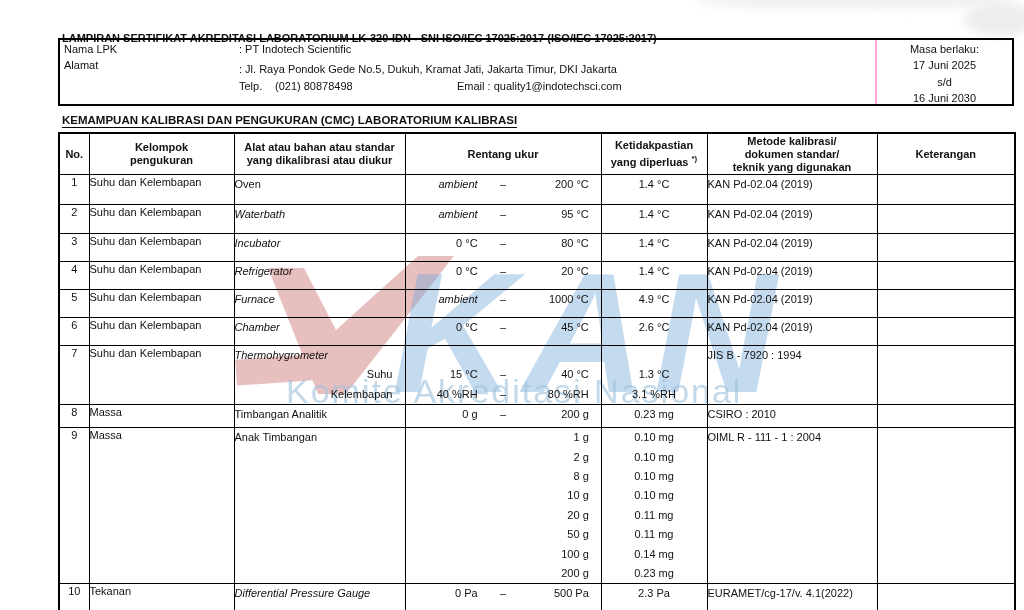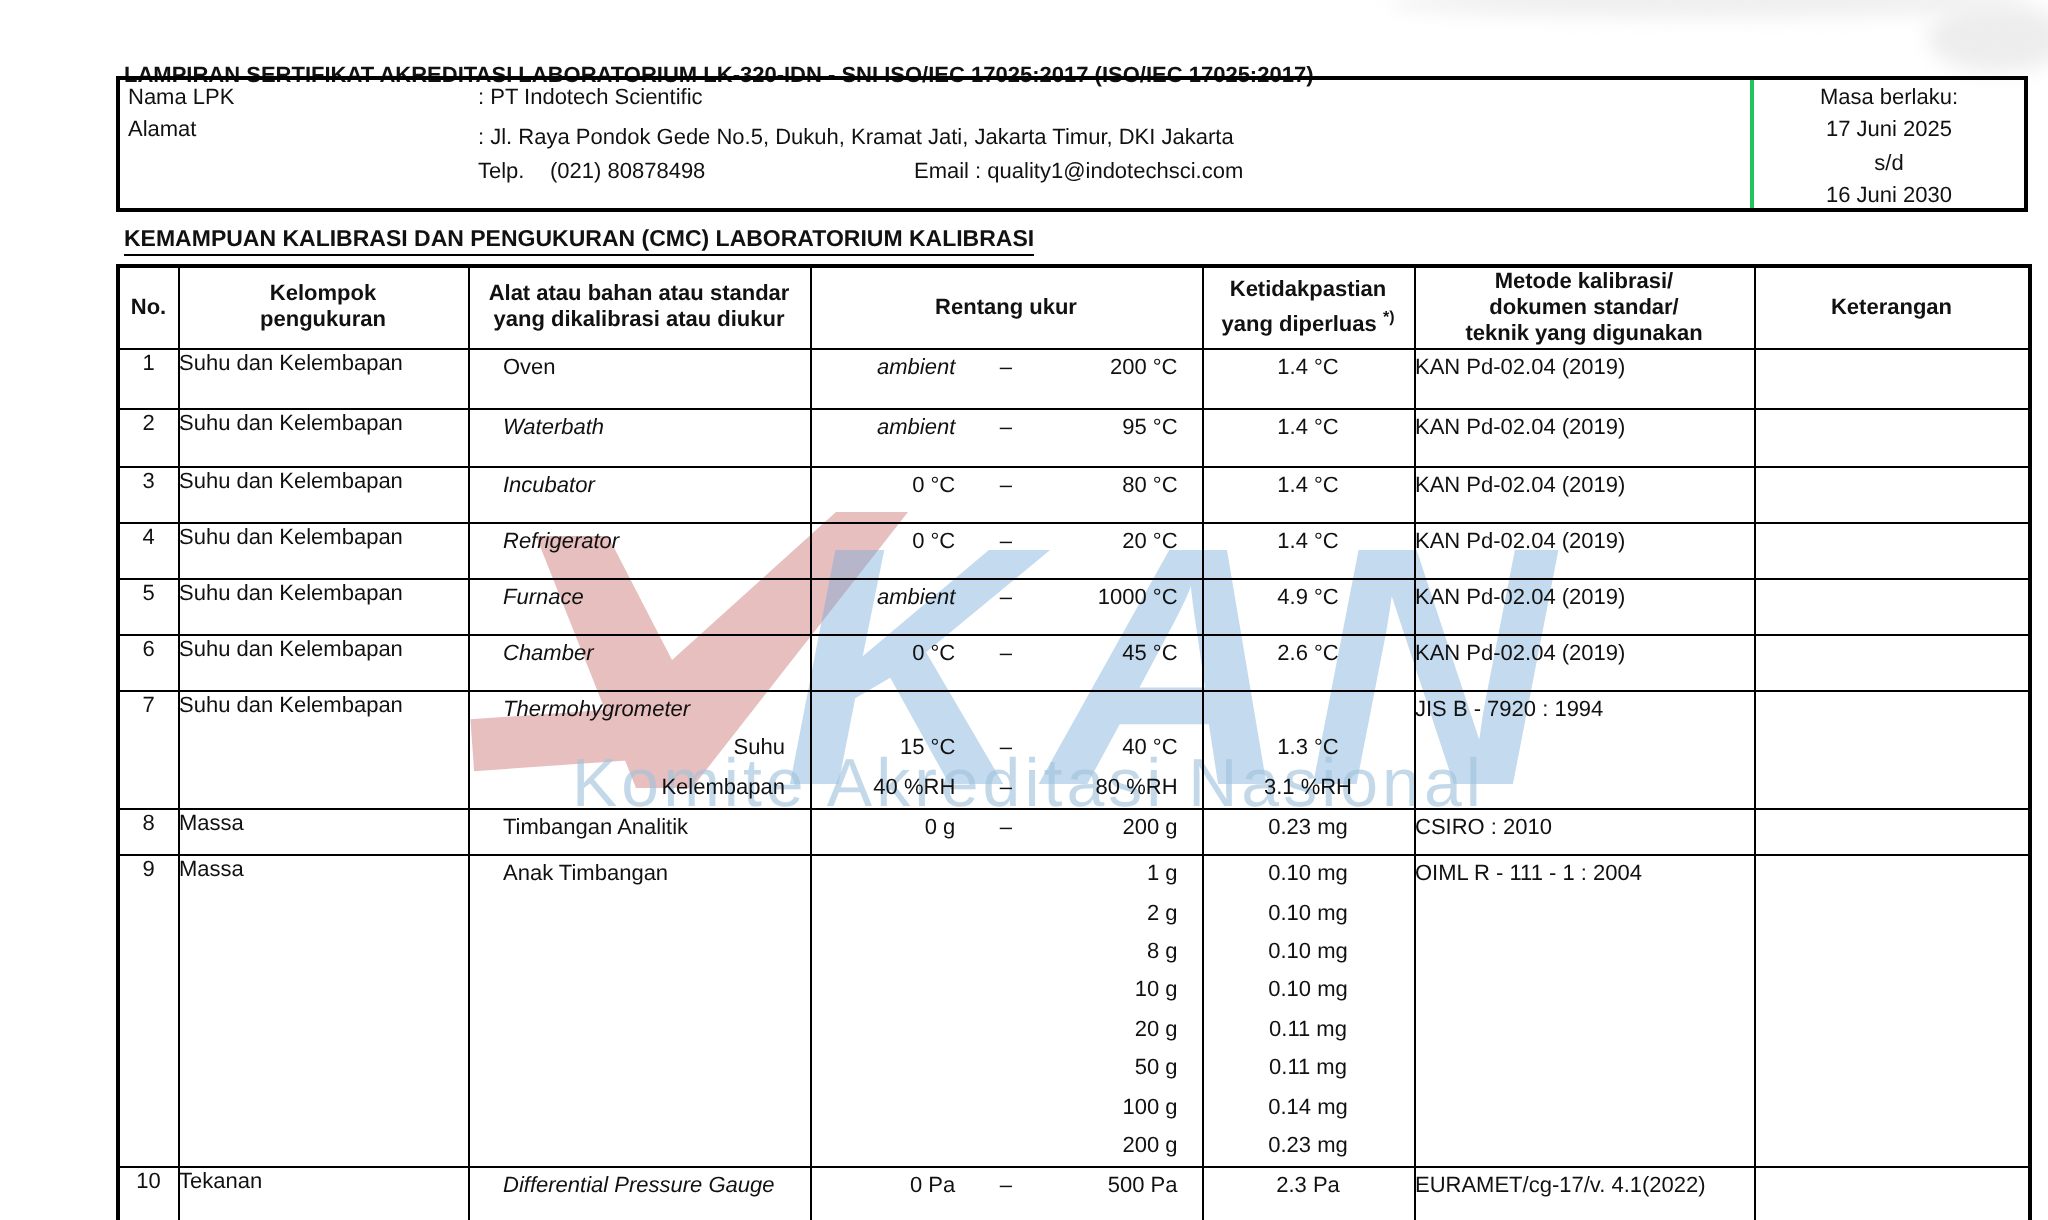--- a/index.html
+++ b/index.html
@@ -14,41 +14,41 @@
   .infobox{position:absolute;left:58px;top:38px;width:956px;height:68px;border:2px solid #000;
            box-sizing:border-box;z-index:2;font-size:11px;background:transparent;}
   .info-left{position:absolute;left:0;top:0;right:137px;bottom:0;}
   .lbl-nama{position:absolute;left:4px;top:3px;}
   .lbl-alamat{position:absolute;left:4px;top:19px;}
   .val-nama{position:absolute;left:179px;top:3px;white-space:nowrap;}
   .val-alamat{position:absolute;left:179px;top:23px;white-space:nowrap;}
   .val-contact{position:absolute;left:179px;top:40px;white-space:nowrap;}
   .telp-label{display:inline-block;width:36px;}
   .telp-value{display:inline-block;width:182px;}
-  .info-right{position:absolute;right:0;top:0;width:137px;height:100%;border-left:2px solid #22c55e;
+  .info-right{position:absolute;right:0;top:0;width:137px;height:100%;border-left:2px solid #f9a8d4;
               box-sizing:border-box;text-align:center;}
   .ir-line{position:absolute;left:0;width:100%;}
   .ir-1{top:3px;} .ir-2{top:19px;} .ir-3{top:36px;} .ir-4{top:52px;}
 
   .section-title{position:absolute;left:62px;top:114px;font-size:11.5px;font-weight:bold;
                  border-bottom:1.5px solid #000;padding-bottom:1px;z-index:2;white-space:nowrap;}
 
   table.cmc{position:absolute;left:58px;top:132px;width:956px;border-collapse:collapse;
             table-layout:fixed;font-size:11px;z-index:2;background:transparent;}
   table.cmc,table.cmc td,table.cmc th{border:1px solid #000;}
   table.cmc{border:2px solid #000;}
   table.cmc th{font-weight:bold;text-align:center;vertical-align:middle;line-height:13px;
                padding:0;height:40px;background:transparent;}
   table.cmc td{vertical-align:top;padding:0;background:transparent;}
   sup.hdr-sup{font-size:8px;}
 
   td.c-no{text-align:center;padding-top:3px;line-height:15px;}
   td.c-kel{padding:3px 0 0 4px;line-height:15px;}
   td.c-alat div,td.c-range div.rl,td.c-unc div,td.c-met div{height:19.4px;line-height:19.4px;overflow:visible;}
-  td.c-alat .al-left{text-align:left;padding-left:17px;}
+  td.c-alat .al-left{text-align:left;padding-left:0;}
   td.c-alat .al-right{text-align:right;padding-right:12px;}
   .it{font-style:italic;}
   .rl{display:flex;}
   .r-low{width:37%;text-align:right;white-space:nowrap;}
   .r-dash{width:26%;text-align:center;}
   .r-high{width:31%;text-align:right;white-space:nowrap;}
   td.c-unc{text-align:center;}
   td.c-met{text-align:left;}
 
   .watermark{position:absolute;left:0;top:0;z-index:1;pointer-events:none;}

